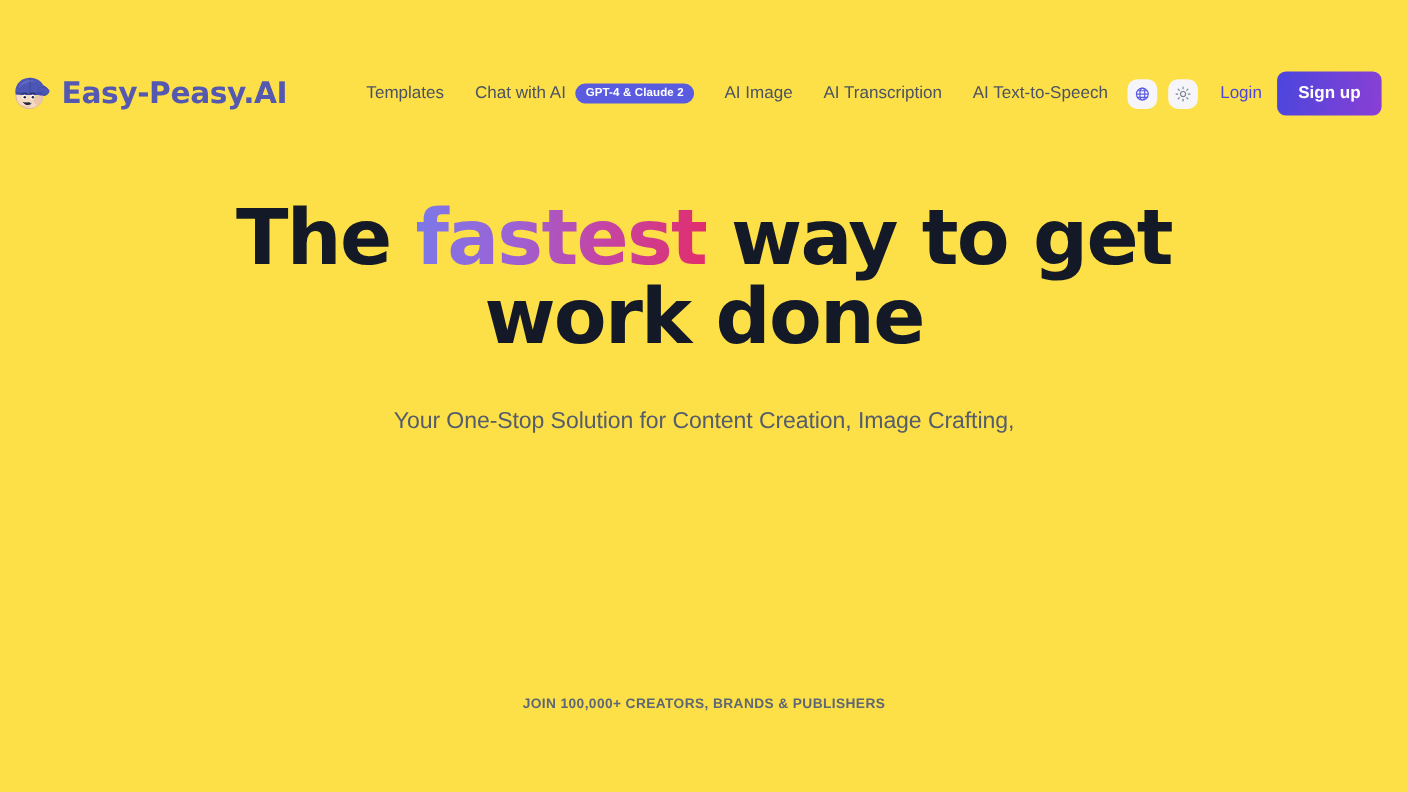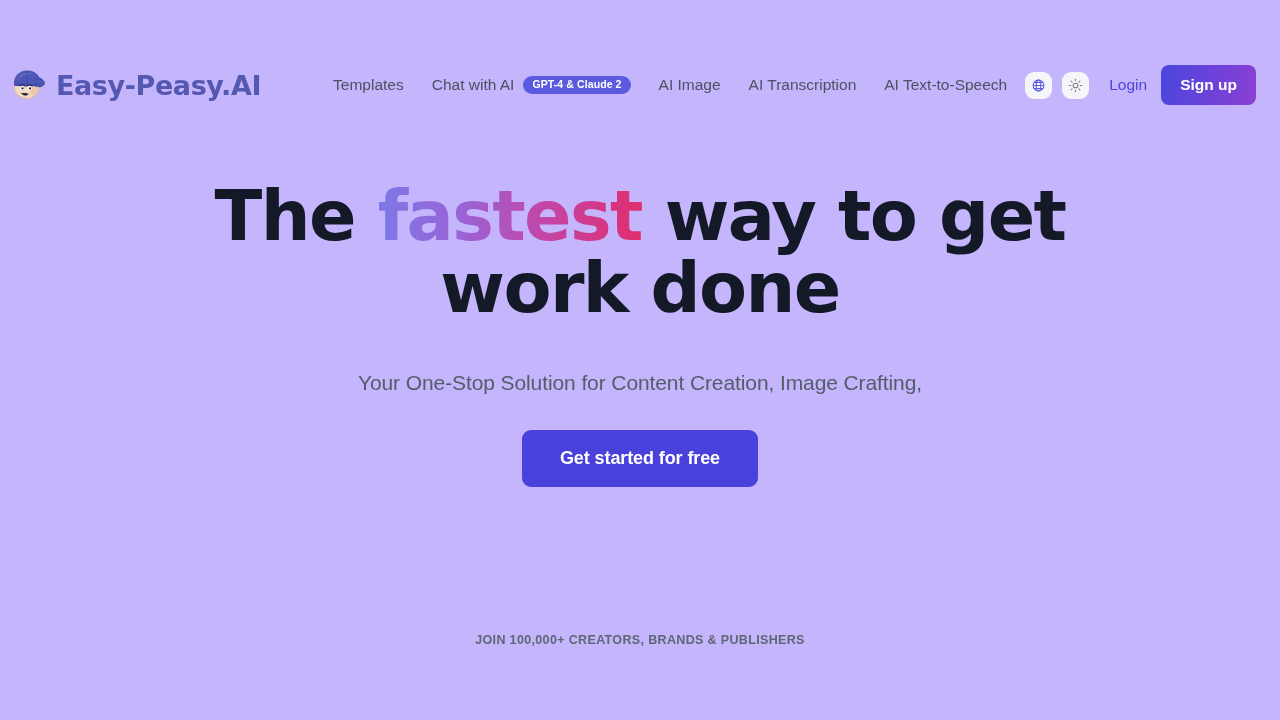--- a/index.html
+++ b/index.html
@@ -14,21 +14,21 @@
   body {
     background: #ffffff;
     font-family: "Liberation Sans", sans-serif;
     -webkit-font-smoothing: antialiased;
   }
 
   .page {
     width: 1280px;
     height: 720px;
     position: relative;
-    background: #c4b5fd;
+    background: #fde047;
   }
 
   
   .header {
     height: 58px;
     padding: 0 24px 0 8px;
     display: flex;
     align-items: center;
     position: absolute;
     top: 56px;
@@ -308,20 +308,17 @@
   <div class="hero">
 
     <h1 class="headline">
       <span>The </span><span class="grad-word">fastest</span><span> way to get work done</span><br>
     </h1>
 
     <p class="subhead">
       <span>Your One-Stop Solution for Content Creation, Image Crafting,</span><br>
     </p>
 
-    <div class="cta-wrap">
-      <button class="cta-btn">Get started for free</button>
-    </div>
   </div>
 
   <div class="social-proof">JOIN 100,000+ CREATORS, BRANDS &amp; PUBLISHERS</div>
 
 </div>
 
 </body></html>

